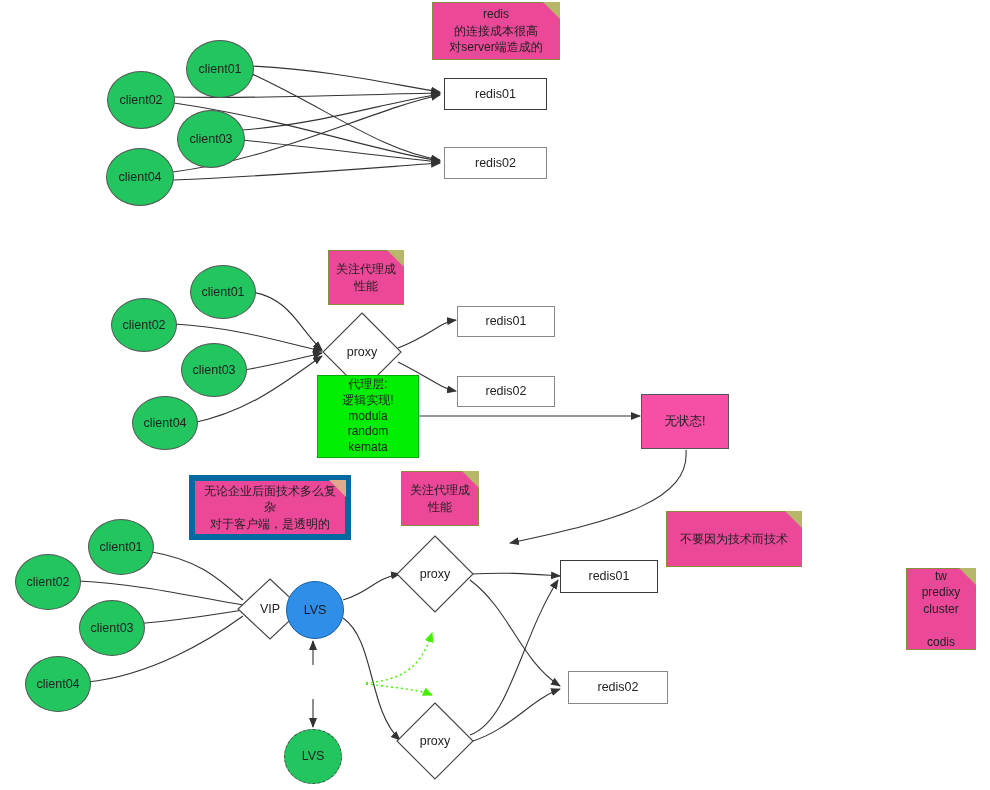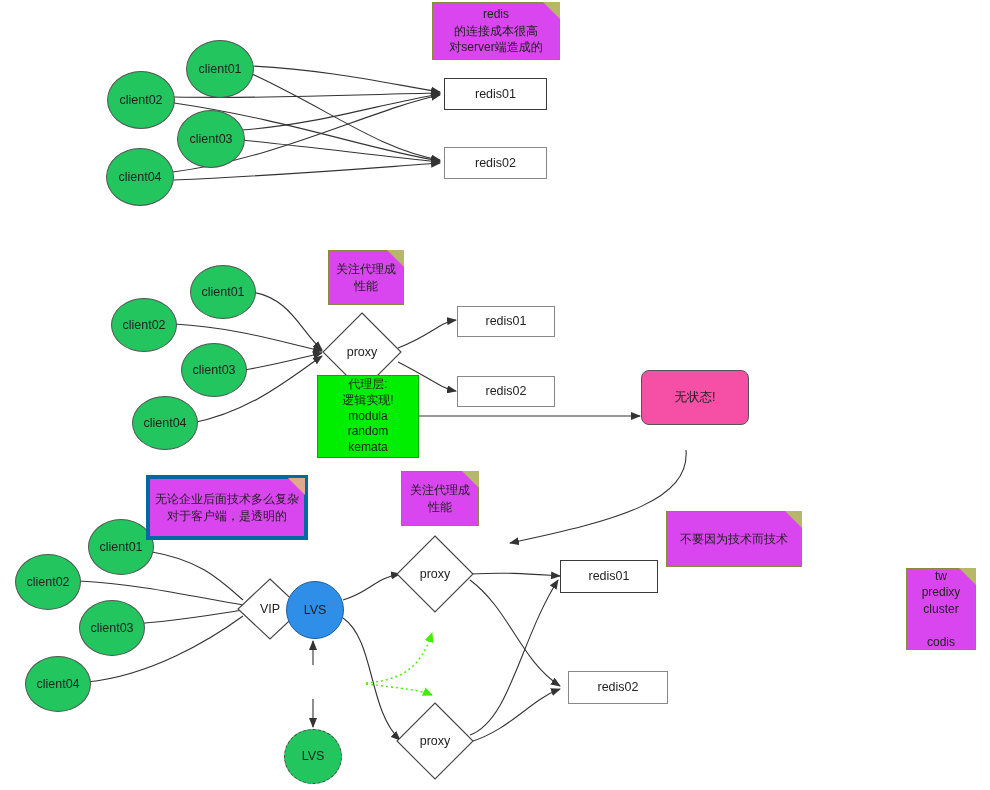--- a/index.html
+++ b/index.html
@@ -85,34 +85,35 @@
     height: 100%;
     display: flex;
     align-items: center;
     justify-content: center;
     font-size: 12.5px;
     color: #222222;
   }
   .note {
     position: absolute;
     box-sizing: border-box;
-    background: #d946ef;
+    background: #ec4899;
     border: 1px solid #8a8a3a;
     font-size: 12px;
     color: #222222;
     line-height: 1.38;
     display: flex;
     align-items: center;
     justify-content: center;
     text-align: center;
     white-space: pre-line;
     padding: 2px 4px;
   }
   .note.orange {
-    border: 4px solid #0369a1;
+    border: 6px solid #0369a1;
+    margin-left: 43px;
   }
   .note .fold {
     position: absolute;
     right: -1px;
     top: -1px;
     width: 0;
     height: 0;
     border-left: 17px solid transparent;
     border-top: 17px solid #b7b76a;
   }
@@ -260,21 +261,21 @@
   </div>
 
   <div class="node box-green" style="left:317px; top:375px; width:102px; height:83px; white-space:pre-line;">
     <span>代理层:
 逻辑实现!
 modula
 random
 kemata</span>
   </div>
 
-  <div class="node box-pink" style="left:641px; top:370px; width:108px; height:55px;border-radius:8px;">
+  <div class="node box-pink" style="left:641px; top:394px; width:88px; height:55px;">
     <span>无状态!</span>
   </div>
 
   <div class="node ellipse" style="left:88px; top:519px; width:66px; height:56px;">
     <span>client01</span>
   </div>
   <div class="node ellipse" style="left:15px; top:554px; width:66px; height:56px;">
     <span>client02</span>
   </div>
   <div class="node ellipse" style="left:79px; top:600px; width:66px; height:56px;">

